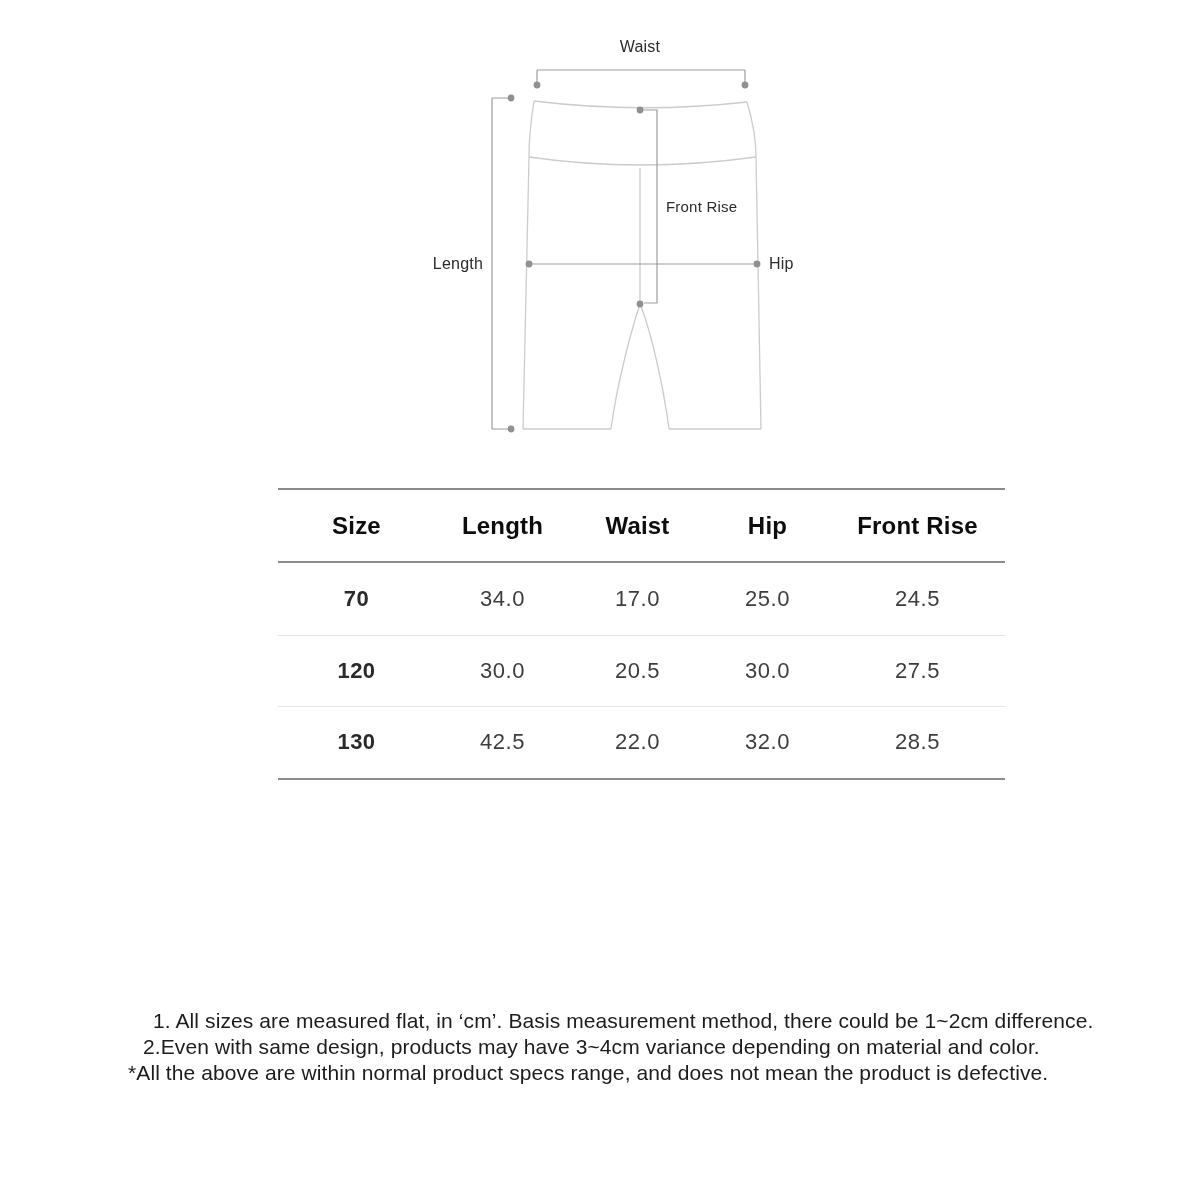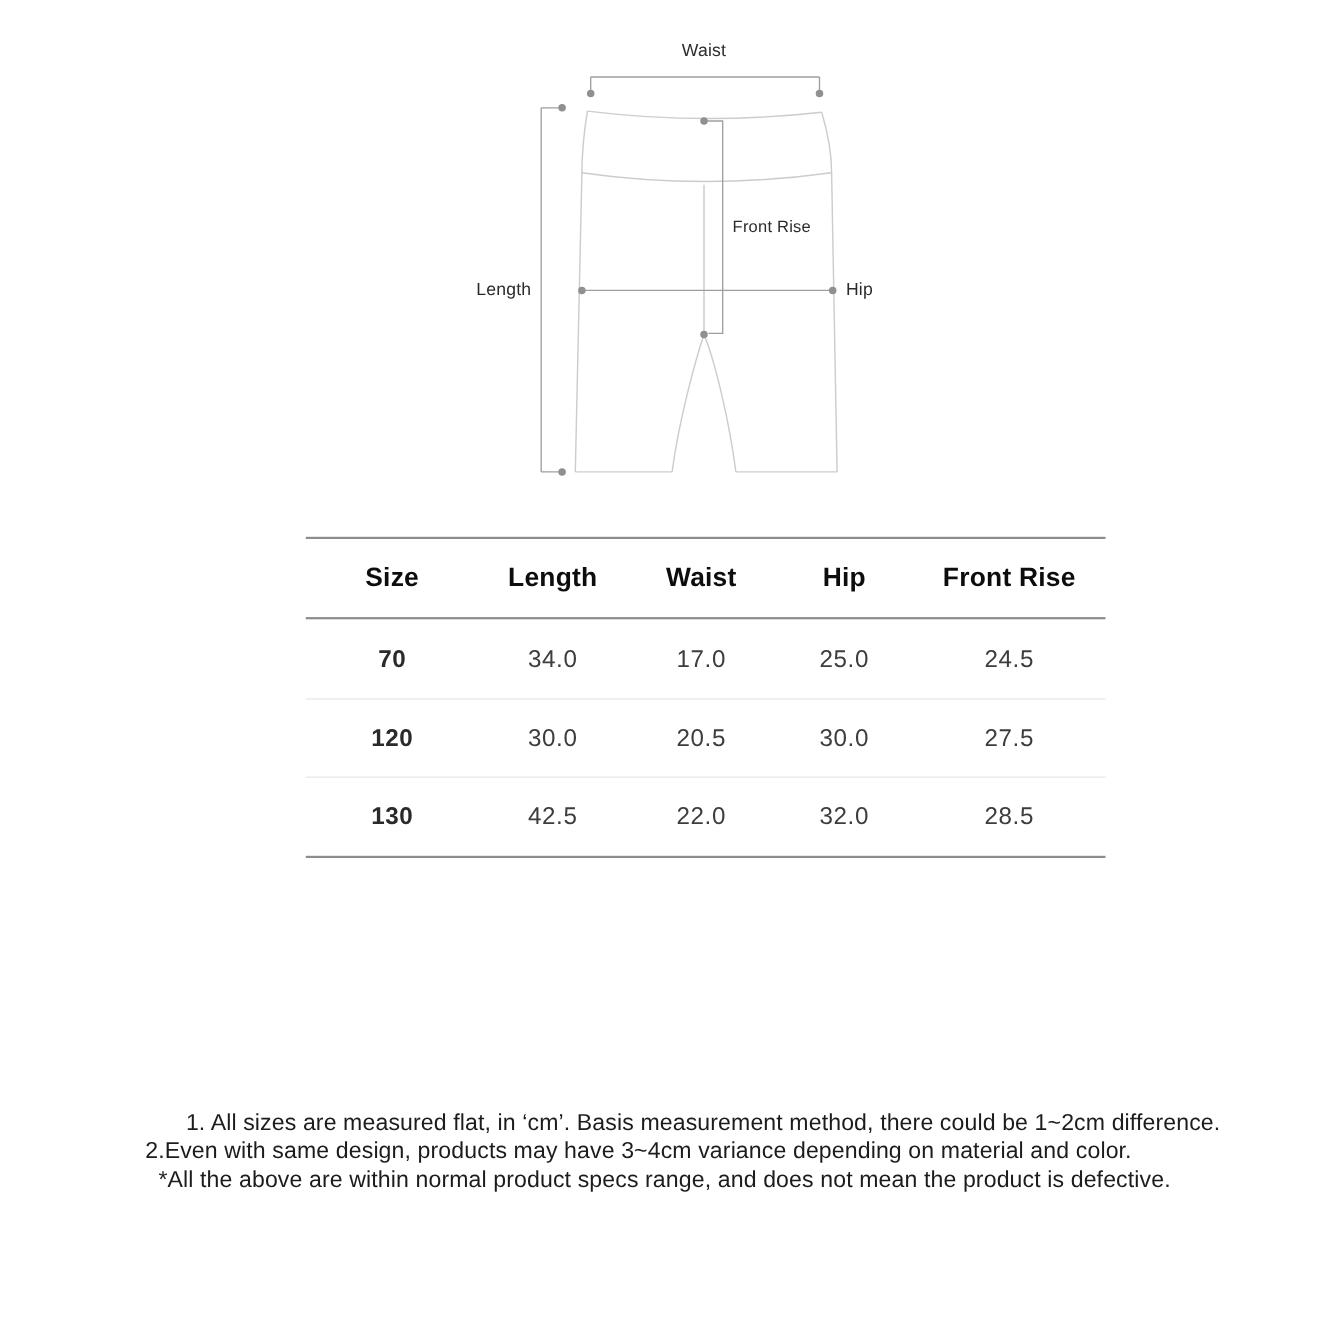--- a/index.html
+++ b/index.html
@@ -49,29 +49,29 @@
   }
   .trow { height: 71.6px; }
   .trow + .trow { border-top: 1px solid #e4e4e4; }
   .tcell { text-align: center; }
   .cell-size { font-size: 22px; font-weight: 600; color: #2a2a2a; letter-spacing: 0.5px; }
   .cell-val  { font-size: 22px; font-weight: 400; color: #3d3d3d; letter-spacing: 0.5px; }
 
   
   .notes {
     position: absolute;
-    left: 132px; top: 1008px; width: 1020px;
+    left: 116px; top: 1008px; width: 1020px;
     font-size: 21px;
     line-height: 26px;
     color: #1c1c1c;
     letter-spacing: 0.1px;
   }
   .note-line { white-space: nowrap; }
   .note-1 { margin-left: 37px; }
-  .note-2 { }
+  .note-2 { margin-left: 27px; }
   .note-3 { margin-left: 27px; }
   .note-4 { margin-left: 47px; }
   .note-5 { margin-left: 12px; }
 </style>
 </head>
 <body>
 
 <svg class="diagram-svg" viewBox="0 0 1200 470" xmlns="http://www.w3.org/2000/svg" aria-hidden="true">
 
   <g stroke="#cccccc" stroke-width="1.3" fill="none">

